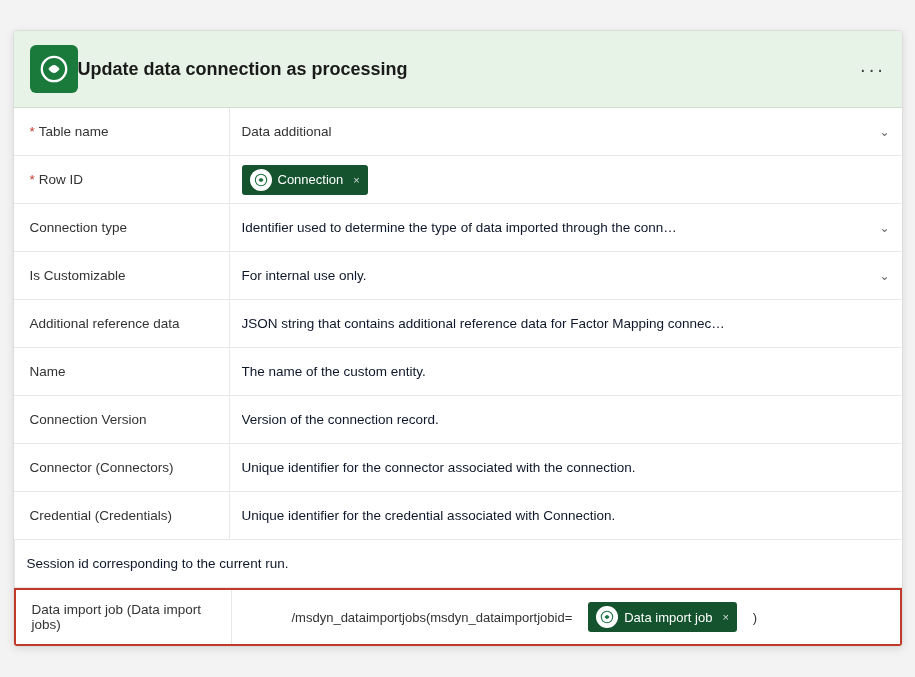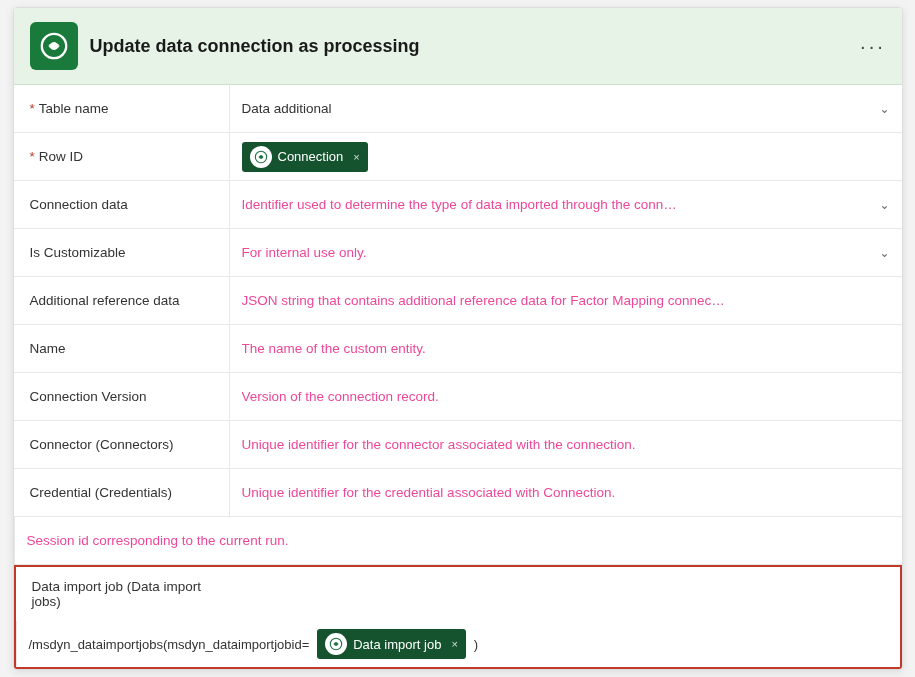--- a/index.html
+++ b/index.html
@@ -24,21 +24,21 @@
       background: #e8f3e8;
       padding: 14px 16px;
       display: flex;
       align-items: center;
       justify-content: space-between;
       border-bottom: 1px solid #cce0cc;
     }
     .header-left {
       display: flex;
       align-items: center;
-      gap: 12px;
+      gap: 0;
     }
     .header-icon {
       width: 48px;
       height: 48px;
       background: #1a7a3c;
       border-radius: 6px;
       display: flex;
       align-items: center;
       justify-content: center;
     }
@@ -61,21 +61,20 @@
       padding: 0;
     }
     .form-row {
       display: flex;
       align-items: stretch;
       border-bottom: 1px solid #e8e8e8;
       min-height: 48px;
     }
     .form-row.highlighted {
       border: 2px solid #c0392b;
-      flex-direction: column;
     }
     .form-label {
       width: 215px;
       min-width: 215px;
       padding: 12px 16px;
       color: #333;
       font-size: 13.5px;
       display: flex;
       align-items: center;
     }
@@ -87,21 +86,21 @@
       flex: 1;
       padding: 8px 12px;
       display: flex;
       align-items: center;
       border-left: 1px solid #e8e8e8;
     }
     .form-field.dropdown {
       justify-content: space-between;
     }
     .field-text {
-      color: #ec4899;
+      color: #0f172a;
       font-size: 13.5px;
       flex: 1;
       white-space: nowrap;
       overflow: hidden;
       text-overflow: ellipsis;
     }
     .field-text.value {
       color: #333;
     }
     .chevron {
@@ -130,22 +129,23 @@
     }
     .tag-close {
       cursor: pointer;
       margin-left: 4px;
       font-size: 11px;
       opacity: 0.8;
     }
     .data-import-field {
       display: flex;
       align-items: center;
-      gap: 8px;
+      gap: 16px;
       flex-wrap: nowrap;
+      margin-left: 48px;
     }
     .data-import-path {
       color: #333;
       font-size: 13px;
       white-space: nowrap;
     }
     .paren {
       color: #333;
       font-size: 13px;
     }
@@ -197,21 +197,21 @@
             </svg>
           </span>
           <span>Connection</span>
           <span class="tag-close">×</span>
         </span>
       </div>
     </div>
 
     <div class="form-row">
       <div class="form-label">
-        <span>Connection data</span>
+        <span>Connection type</span>
       </div>
       <div class="form-field dropdown">
         <span class="field-text">Identifier used to determine the type of data imported through the conn…</span>
         <span class="chevron">⌄</span>
       </div>
     </div>
 
     <div class="form-row">
       <div class="form-label">
         <span>Is Customizable</span>

